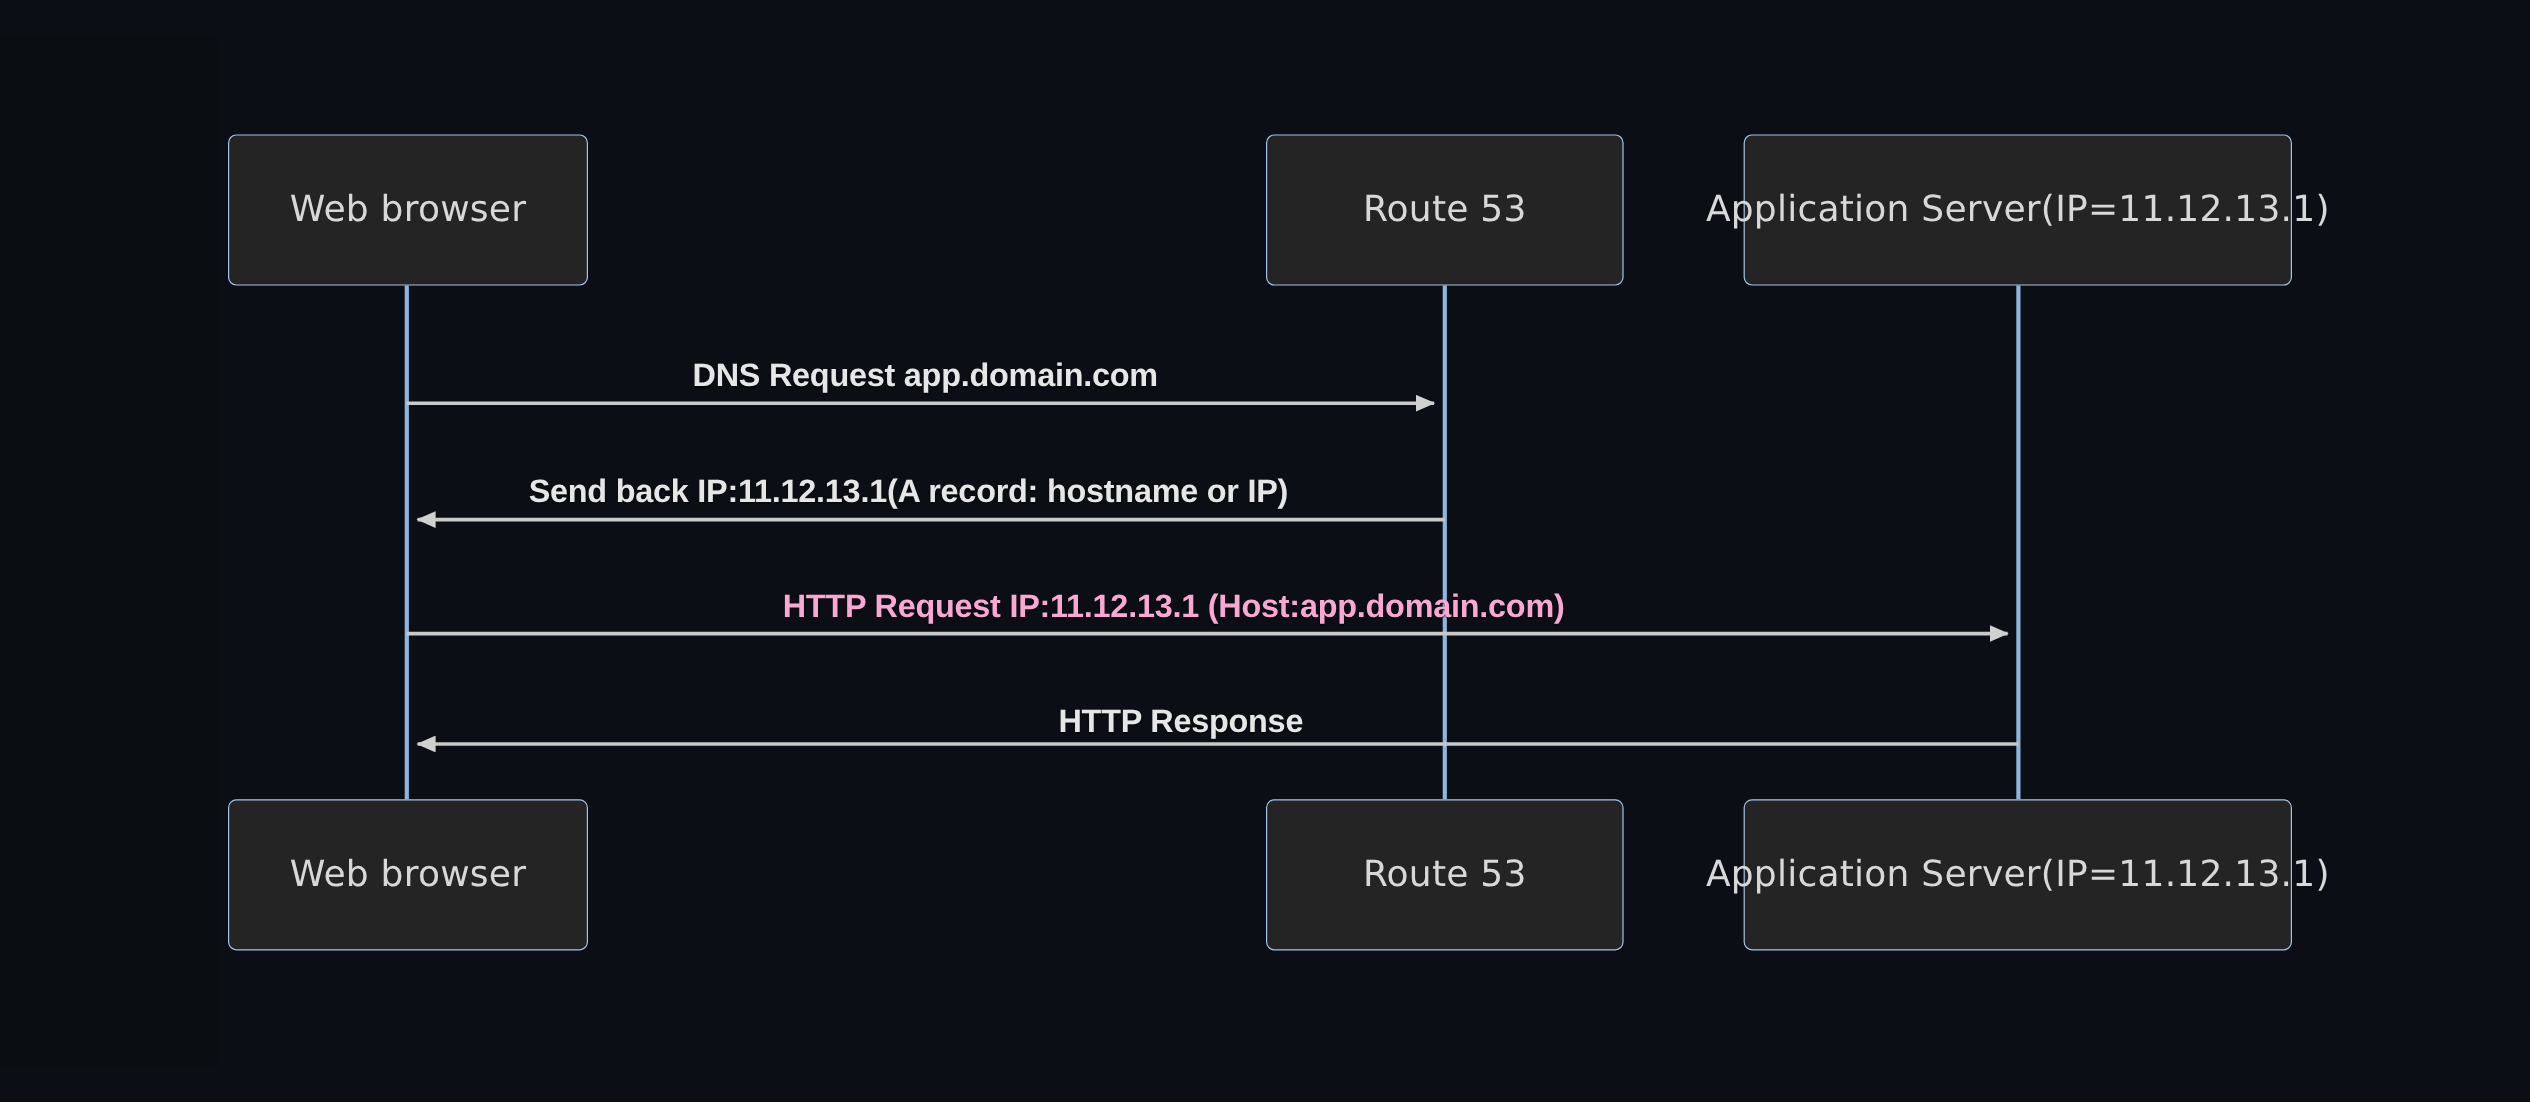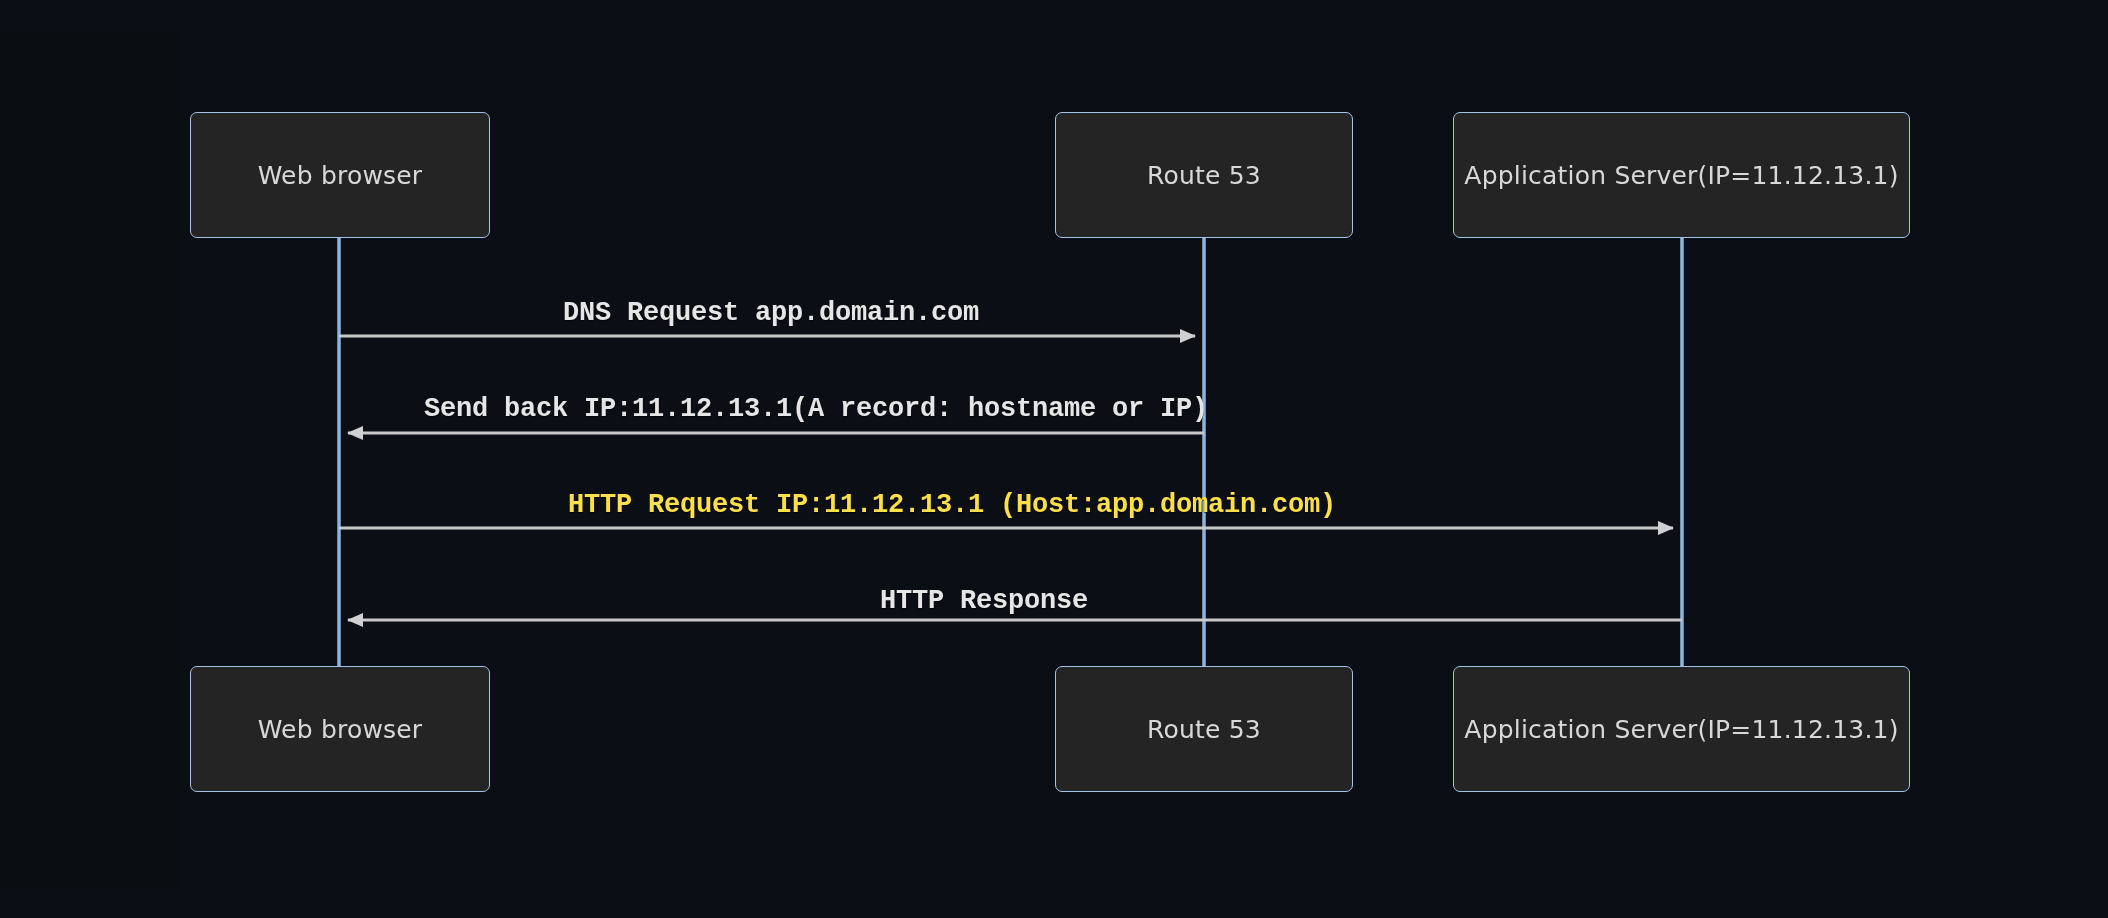--- a/index.html
+++ b/index.html
@@ -30,30 +30,30 @@
     background:#242424;
     border:1.5px solid #a3c4e8;
     border-radius:7px;
     display:flex;
     align-items:center;
     justify-content:center;
   }
   .actor-label {
     color:#d8d8d8;
     font-family:"DejaVu Sans", sans-serif;
-    font-size:25px;
+    font-size:30px;
     font-weight:400;
     letter-spacing:0.2px;
     white-space:nowrap;
     line-height:1;
   }
   .msg-label {
     position:absolute;
     color:#e6e6e6;
-    font-family:Liberation Mono, monospace;
+    font-family:Liberation Sans, sans-serif;
     font-size:27px;
     font-weight:700;
     white-space:nowrap;
     letter-spacing:-0.2px;
     line-height:1;
     transform:translateX(-50%);
     text-shadow:0 1px 1px rgba(0,0,0,.65);
   }
 </style>
 </head>
@@ -101,18 +101,18 @@
       <div class="actor-box" style="left: 1453px; top: 112px; width: 457px; height: 126px; background: rgb(36, 36, 36); border-color: rgb(163, 196, 232);">
         <span class="actor-label" style="color: rgb(216, 216, 216);">Application Server(IP=11.12.13.1)</span>
       </div>
       <div class="actor-box" style="left: 1453px; top: 666px; width: 457px; height: 126px; background: rgb(36, 36, 36); border-color: rgb(163, 196, 232);">
         <span class="actor-label" style="color: rgb(216, 216, 216);">Application Server(IP=11.12.13.1)</span>
       </div>
     </div>
 
   <div id="label-layer">
       <div class="msg-label" style="left: 771px; top: 300px; color: rgb(230, 230, 230);">DNS Request app.domain.com</div>
-      <div class="msg-label" style="left: 816px; top: 396px; color: rgb(230, 230, 230);">Send back IP:11.12.13.1(A record: hostname or IP)</div>
-      <div class="msg-label" style="left: 952px; top: 492px; color: #fde047;">HTTP Request IP:11.12.13.1 (Host:app.domain.com)</div>
+      <div class="msg-label" style="left: 757px; top: 396px; color: rgb(230, 230, 230);">Send back IP:11.12.13.1(A record: hostname or IP)</div>
+      <div class="msg-label" style="left: 978px; top: 492px; color: #f9a8d4;">HTTP Request IP:11.12.13.1 (Host:app.domain.com)</div>
       <div class="msg-label" style="left: 984px; top: 588px; color: rgb(230, 230, 230);">HTTP Response</div>
     </div>
 
 </div>
 
 </body></html>

